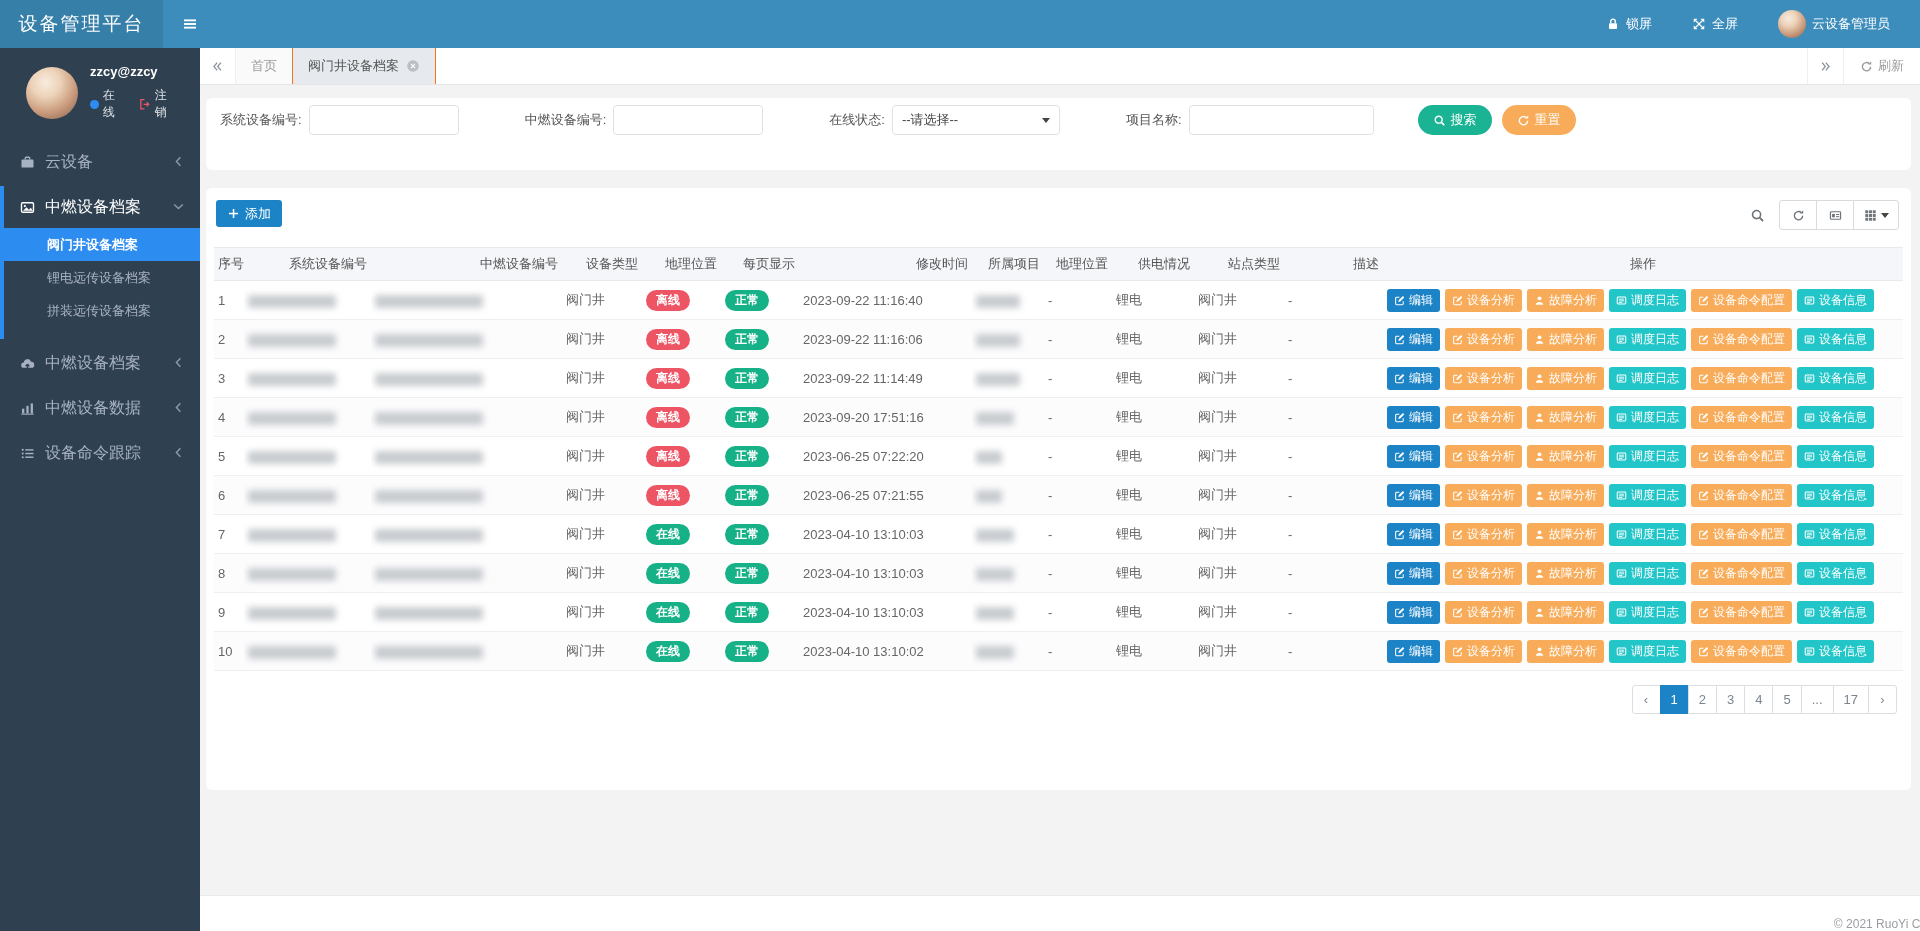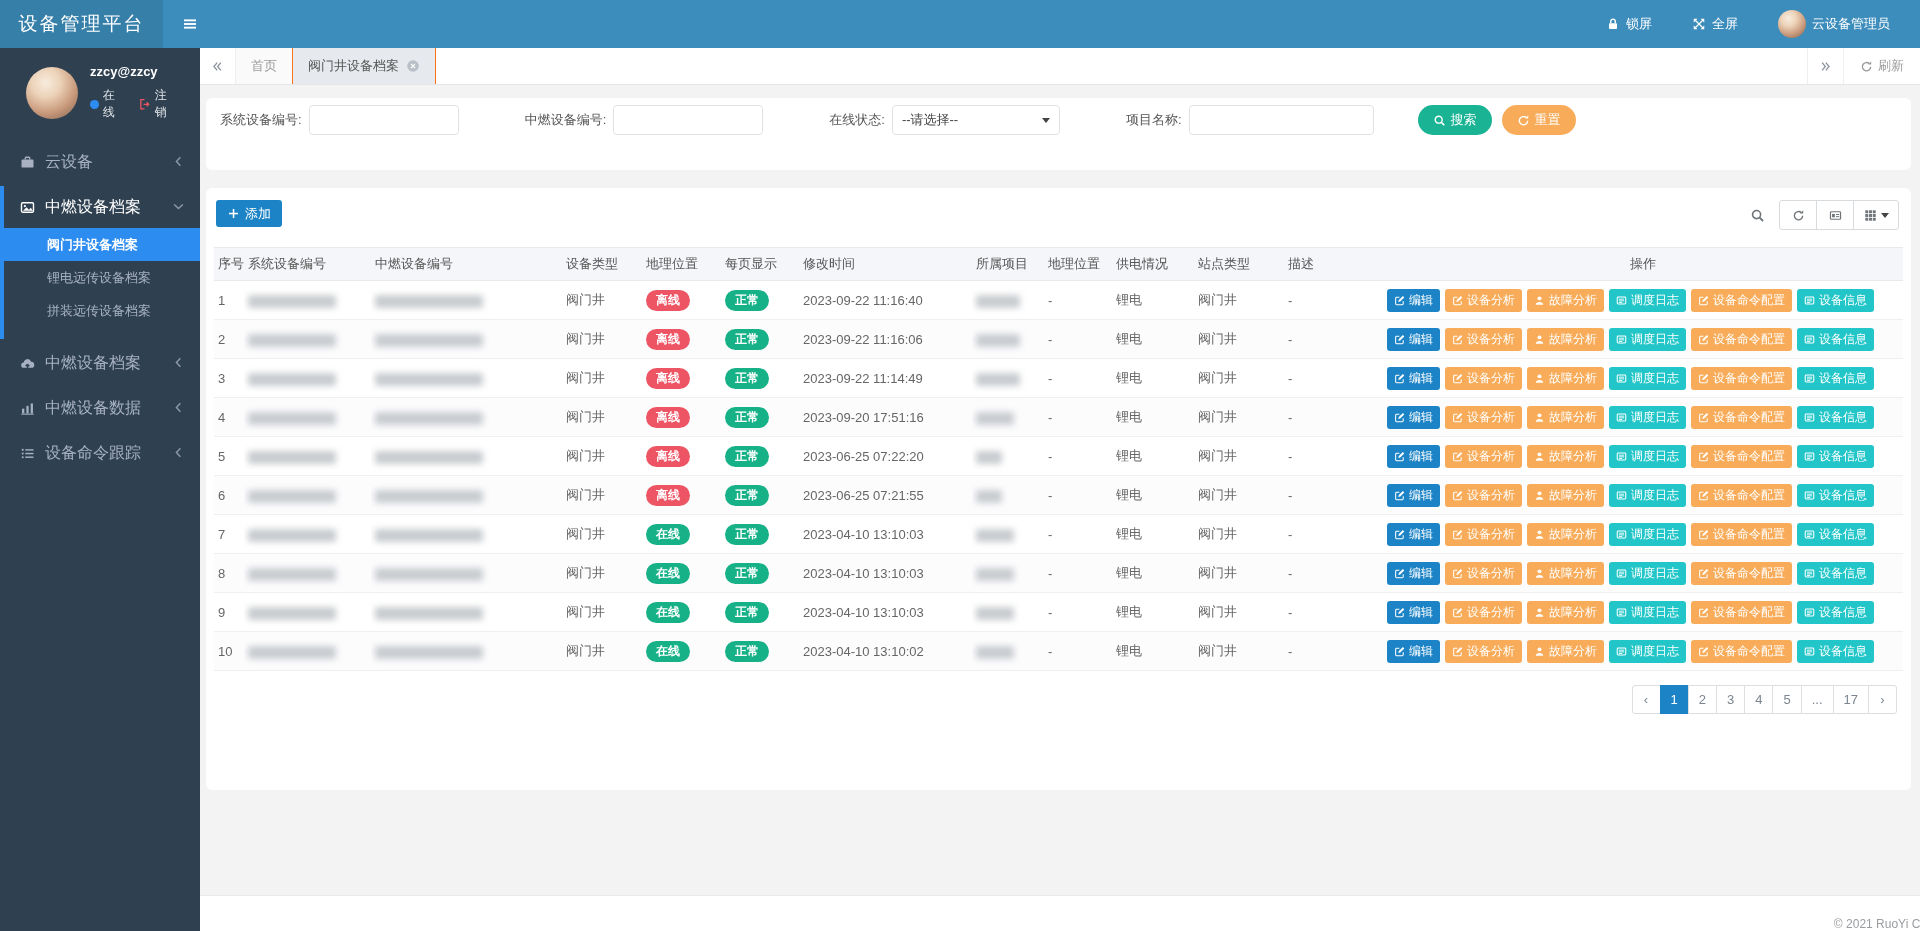--- a/index.html
+++ b/index.html
@@ -62,21 +62,21 @@
 .toolbar{display:flex;align-items:flex-start}
 .btn-add{height:27px;background:var(--btn_blue);color:#fff;border:none;border-radius:3px;padding:0 11px;font-size:13px;display:flex;align-items:center;gap:5px;cursor:pointer;margin-left:2px}
 .tools{margin-left:auto;display:flex;align-items:center;gap:15px;margin-right:4px}
 .tool-search{color:#6e7479;font-size:15px;cursor:pointer;display:flex}
 .btn-group{display:flex}
 .btn-group button{width:38px;height:30px;background:#fff;border:1px solid #d8dbde;color:#6e7479;display:flex;align-items:center;justify-content:center;gap:4px;cursor:pointer;margin-left:-1px;font-size:13px}
 .btn-group button:first-child{border-radius:3px 0 0 3px}
 .btn-group button:last-child{border-radius:0 3px 3px 0;width:46px}
 
 table{width:100%;border-collapse:collapse;margin-top:17px;table-layout:fixed}
-thead th{height:33px;background:#f4f6f9;border-top:1px solid #e7eaec;border-bottom:1px solid #e7eaec;font-weight:normal;color:#555;text-align:left;padding:0 4px;font-size:13px;white-space:nowrap}
+thead th{height:33px;background:#f4f6f9;border-top:1px solid #e7eaec;border-bottom:1px solid #e7eaec;font-weight:normal;color:#555;text-align:right;padding:0 4px;font-size:13px;white-space:nowrap}
 thead th.ops{text-align:center}
 tbody td{height:39px;border-bottom:1px solid #edf0f2;padding:0 4px;font-size:13px;color:#666;white-space:nowrap;overflow:hidden}
 tbody tr:nth-child(even) td{background:#fcfcfd}
 .blur{display:inline-block;height:13px;border-radius:2px;background:#c9ccd0;filter:blur(3px);vertical-align:middle}
 .badge{display:inline-block;padding:3px 10px;border-radius:11px;color:#fff;font-size:12px;font-weight:bold;line-height:1.25}
 .abtn{display:inline-flex;align-items:center;gap:4px;height:23px;border:none;border-radius:3px;color:#fff;font-size:12px;padding:0 7px;margin-right:5px;cursor:pointer;vertical-align:middle}
 .abtn .ic{font-size:11px}
 
 .pagerow{display:flex;align-items:center;margin-top:14px;padding:0 6px}
 .pageleft{display:flex;align-items:center;gap:9px;color:#676a6c;font-size:13px}

